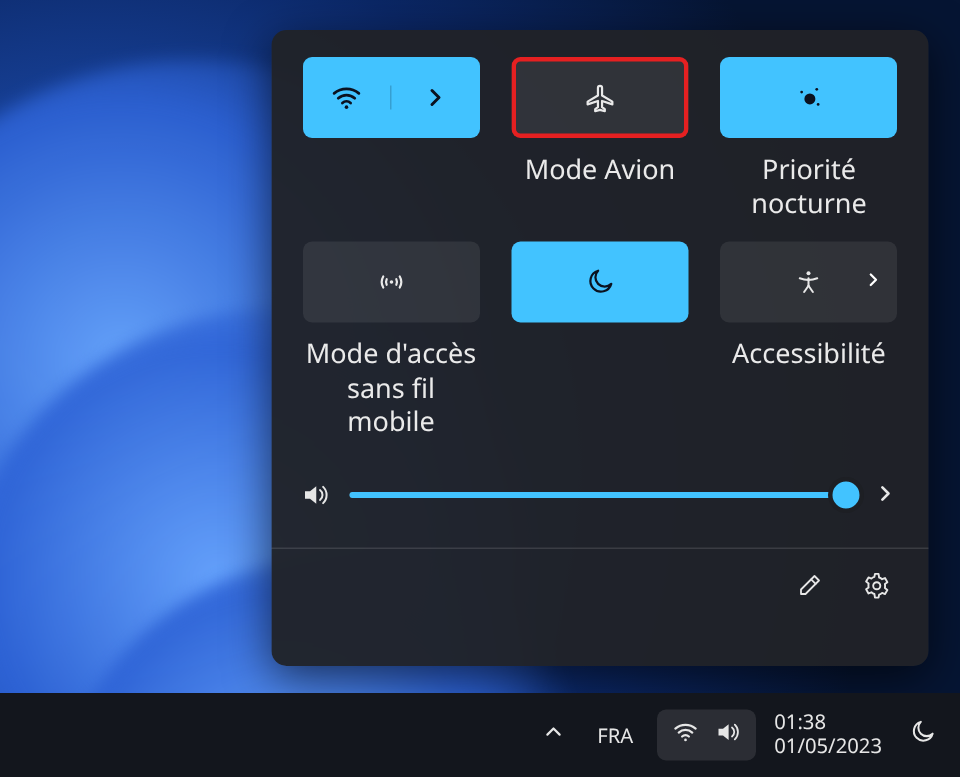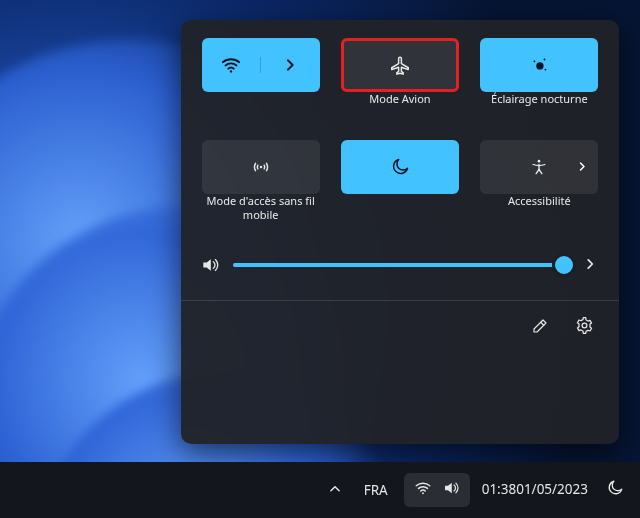--- a/index.html
+++ b/index.html
@@ -17,21 +17,21 @@
   .tile-group{display:flex;flex-direction:column;align-items:center}
   .tile{width:118px;height:54px;border-radius:6px;display:flex;align-items:center;justify-content:center;
     position:relative;cursor:pointer}
   .tile.on{background:#42c3ff}
   .tile.off{background:rgba(255,255,255,.08)}
   .tile.red-ring{box-shadow:inset 0 0 0 3px #e52021}
   .tile .chev{position:absolute;right:10px;top:50%;transform:translateY(-50%);font-size:14px;color:#fff}
   .tile.split{display:flex}
   .tile.split .half{flex:1;display:flex;align-items:center;justify-content:center}
   .tile.split .half+.half{border-left:1px solid rgba(0,0,0,.18)}
-  .tlabel{font-size:11px;text-align:center;line-height:1.25;min-height:34px;
+  .tlabel{margin-top:10px;font-size:18px;text-align:center;line-height:1.25;min-height:34px;
     color:#eaeaea;width:118px}
   .tlabel.blur{filter:blur(4px);color:#bfbfbf}
   .icon{display:inline-flex}
   .icon svg{display:block}
   .vol-row{display:flex;align-items:center;gap:12px;margin-top:26px}
   .vol-icon{width:22px;display:flex;justify-content:center;color:#e6e6e6}
   .slider{flex:1;position:relative;height:20px}
   .track{position:absolute;left:0;right:0;top:50%;height:4px;transform:translateY(-50%);
     background:rgba(255,255,255,.22);border-radius:2px}
   .track-fill{position:absolute;left:0;top:50%;height:4px;transform:translateY(-50%);
@@ -42,21 +42,21 @@
   .divider{height:1px;background:rgba(255,255,255,.12);margin:24px -18px 0 -18px}
   .footer{display:flex;justify-content:flex-end;align-items:center;gap:18px;height:54px;padding-right:4px}
   .ftr-btn{width:26px;height:26px;color:#e6e6e6;cursor:pointer;display:flex;align-items:center;justify-content:center}
   .taskbar{position:absolute;left:0;right:0;bottom:0;height:56px;background:#13161d;
     display:flex;align-items:center;justify-content:flex-end;color:#e6e6e6;padding-right:10px;gap:8px;
     font-size:13.5px}
   .tray-item{padding:6px 8px;border-radius:6px;display:flex;align-items:center;gap:8px}
   .tray-chev{font-size:14px;cursor:pointer;padding:4px 6px}
   .tray-net{display:flex;align-items:center;gap:10px;background:rgba(255,255,255,.10);
     padding:6px 10px;border-radius:6px;cursor:pointer}
-  .clock{display:flex;flex-direction:row;align-items:center;line-height:1.15;padding:2px 4px}
+  .clock{display:flex;flex-direction:column;align-items:flex-start;line-height:1.15;padding:2px 4px}
   .clock span{font-size:13.5px}
   .focus-ic{padding:4px 6px;cursor:pointer}
   .c-dark{color:#0b1220}
   .c-light{color:#e9e9e9}
 </style>
 </head>
 <body>
 
 <div class="desktop">
   <div class="wave"></div>
@@ -105,21 +105,21 @@
       <div class="tile on">
         <span class="icon c-dark">
           <svg width="22" height="22" viewBox="0 0 24 24" fill="currentColor">
             <circle cx="13" cy="13" r="4"></circle>
             <circle cx="7" cy="8" r="1"></circle>
               <circle cx="18" cy="6" r="1"></circle>
               <circle cx="19" cy="17" r="1"></circle>
           </svg>
         </span>
       </div>
-      <div class="tlabel">Éclairage nocturne</div>
+      <div class="tlabel">Priorité nocturne</div>
     </div>
 
     <div class="tile-group">
       <div class="tile off">
         <span class="icon c-light">
           <svg width="22" height="22" viewBox="0 0 24 24" fill="none" stroke="currentColor" stroke-width="1.6" stroke-linecap="round">
             <path d="M6 16a8 8 0 0 1 0-8"></path>
               <path d="M18 8a8 8 0 0 1 0 8"></path>
             <path d="M8.5 14a4.5 4.5 0 0 1 0-4"></path>
               <path d="M15.5 10a4.5 4.5 0 0 1 0 4"></path>

